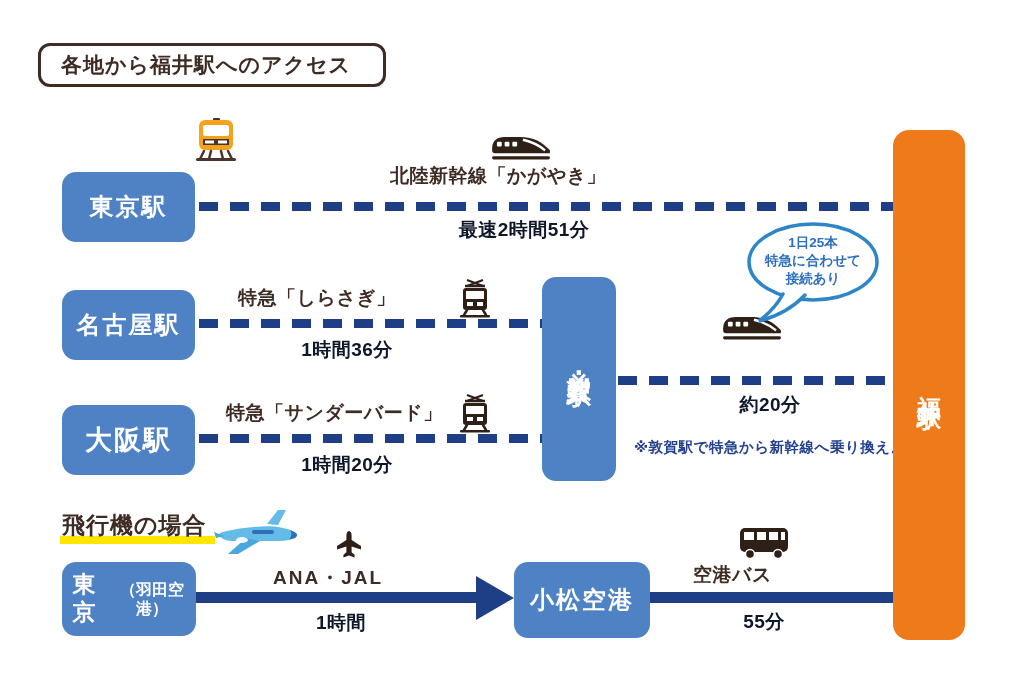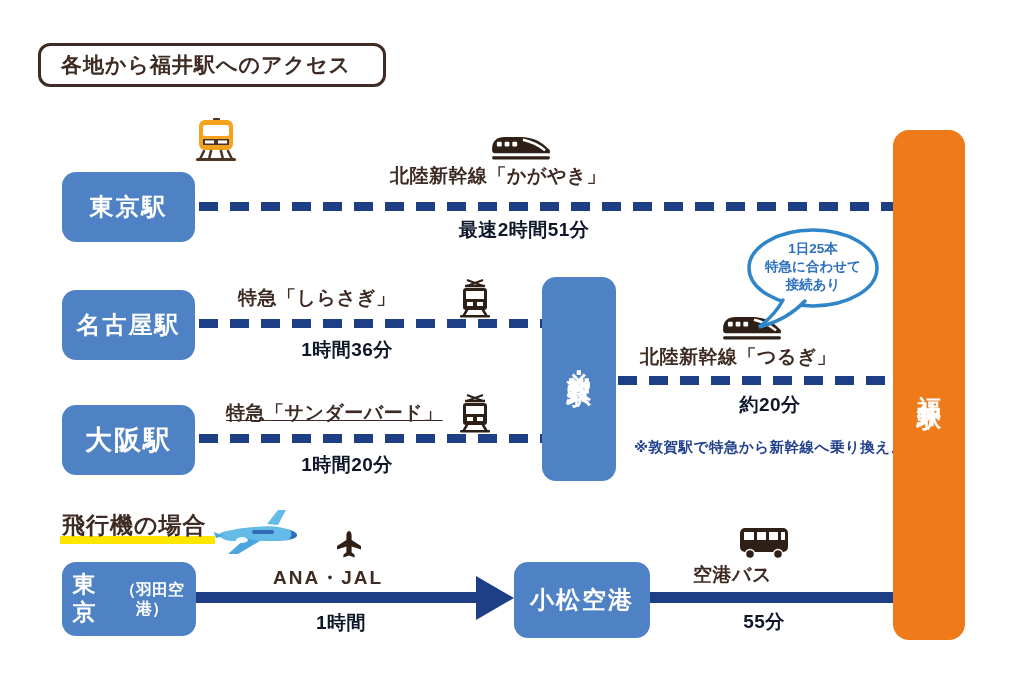--- a/index.html
+++ b/index.html
@@ -113,21 +113,21 @@
       <path d="M9 32 L6 37 M25 32 L28 37" stroke="#2e2017" stroke-width="2.5" stroke-linecap="round" fill="none"></path>
       <rect x="2" y="37" width="30" height="2.5" rx="1" fill="#2e2017"></rect>
     </svg>
   </div>
   <div class="abs route-time" style="left:232px;top:337px;width:230px;">1時間36分</div>
 
   <div class="abs station" style="left:62px;top:405px;width:133px;height:70px;font-size:27px;">
     <span>大阪駅</span>
   </div>
   <div class="abs dashed-line" style="left:199px;top:434px;width:346px;"></div>
-  <div class="abs route-label" style="left:226px;top:400px;width:240px;text-decoration:underline;">特急「サンダーバード」</div>
+  <div class="abs route-label" style="left:226px;top:400px;width:240px;">特急「サンダーバード」</div>
   <div class="abs" style="left:458px;top:393px;width:34px;height:40px;">
     <svg width="34" height="40" viewBox="0 0 34 40">
       <path d="M9 8 L25 2 M25 8 L9 2" stroke="#2e2017" stroke-width="2" fill="none"></path>
       <line x1="7" y1="8" x2="27" y2="8" stroke="#2e2017" stroke-width="2.5"></line>
       <rect x="5" y="10" width="24" height="22" rx="3" fill="#2e2017"></rect>
       <rect x="8" y="13" width="18" height="8" fill="#ffffff"></rect>
       <rect x="9" y="24" width="6" height="4" fill="#ffffff"></rect>
       <rect x="19" y="24" width="6" height="4" fill="#ffffff"></rect>
       <path d="M9 32 L6 37 M25 32 L28 37" stroke="#2e2017" stroke-width="2.5" stroke-linecap="round" fill="none"></path>
       <rect x="2" y="37" width="30" height="2.5" rx="1" fill="#2e2017"></rect>
@@ -143,24 +143,23 @@
   <div class="abs" style="left:721px;top:314px;width:62px;height:26px;">
     <svg width="62" height="26" viewBox="0 0 64 27">
       <path d="M2 15 C2 7 7 3 15 3 L31 3 C45 3 54 8 62 17 L62 20 L5 20 C3 20 2 19 2 17 Z" fill="#2e2017"></path>
       <rect x="7" y="8" width="5" height="5" rx="1" fill="#ffffff"></rect>
       <rect x="15" y="8" width="5" height="5" rx="1" fill="#ffffff"></rect>
       <rect x="23" y="8" width="5" height="5" rx="1" fill="#ffffff"></rect>
       <path d="M34 6 C43 8 51 12 57 17" stroke="#ffffff" stroke-width="2.5" fill="none"></path>
       <rect x="2" y="23" width="60" height="3.5" rx="1.5" fill="#2e2017"></rect>
     </svg>
   </div>
-  <div class="abs route-label" style="left:640px;top:344px;width:220px;">北陸新幹線「つるぎ」</div>
   <div class="abs route-time" style="left:660px;top:392px;width:220px;">約20分</div>
 
-  <div class="abs" style="left:745px;top:227px;width:140px;height:105px;text-decoration:underline;">
+  <div class="abs" style="left:745px;top:221px;width:140px;height:105px;text-decoration:underline;">
     <svg width="140" height="105" viewBox="0 0 140 105" style="position:absolute;left:0;top:0;">
       <ellipse cx="68" cy="41" rx="64" ry="38" fill="#ffffff" stroke="#2e86c9" stroke-width="3.5"></ellipse>
       <path d="M38 72 Q30 88 14 100 Q42 93 60 74 Z" fill="#ffffff"></path>
       <path d="M38 73 Q30 88 14 100 Q42 93 60 74" fill="none" stroke="#2e86c9" stroke-width="3.5" stroke-linecap="round"></path>
     </svg>
     <div class="bubble-text" style="position:absolute;left:6px;top:13px;width:124px;">
       <div>1日25本</div>
       <div>特急に合わせて</div>
       <div>接続あり</div>
     </div>

